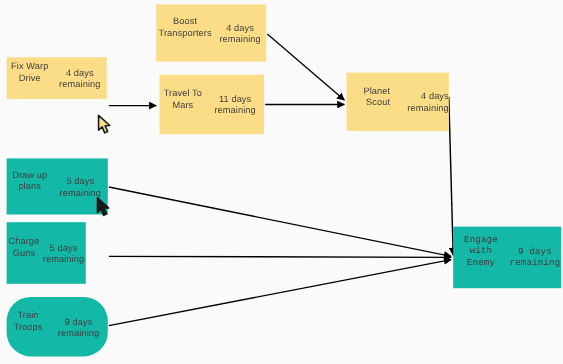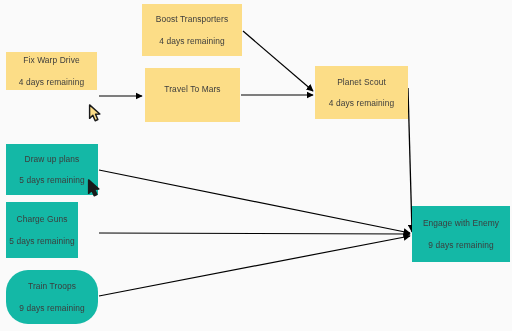--- a/index.html
+++ b/index.html
@@ -24,21 +24,20 @@
     left: 0;
     top: 0;
     width: 512px;
     height: 331px;
     pointer-events: none;
   }
   .node {
     position: absolute;
     box-sizing: border-box;
     display: flex;
-    flex-direction: column;
     align-items: center;
     justify-content: center;
     text-align: center;
     color: #3c3c3c;
     font-size: 8.4px;
     line-height: 1.2;
     letter-spacing: 0.1px;
   }
   .node .title {
     display: block;
@@ -106,20 +105,21 @@
     <span class="sub">4 days remaining</span>
   </div>
 
   <div class="node task-yellow" style="left:6px; top:52px; width:91px; height:38px;">
     <span class="title">Fix Warp Drive</span>
     <span class="sub">4 days remaining</span>
   </div>
 
   <div class="node task-yellow" style="left:145px; top:68px; width:95px; height:54px;">
     <span class="title">Travel To Mars</span>
+    <span class="sub">11 days remaining</span>
   </div>
 
   <div class="node task-yellow" style="left:315px; top:66px; width:93px; height:53px;text-align:right;">
     <span class="title">Planet Scout</span>
     <span class="sub">4 days remaining</span>
   </div>
 
   <div class="node task-blue" style="left:6px; top:144px; width:92px; height:51px;">
     <span class="title">Draw up plans</span>
     <span class="sub">5 days remaining</span>
@@ -128,21 +128,21 @@
   <div class="node task-blue" style="left:6px; top:202px; width:72px; height:56px;">
     <span class="title">Charge Guns</span>
     <span class="sub">5 days remaining</span>
   </div>
 
   <div class="node task-blue" style="left:6px; top:270px; width:92px; height:54px;border-radius:22px;">
     <span class="title">Train Troops</span>
     <span class="sub">9 days remaining</span>
   </div>
 
-  <div class="node task-blue" style="left:412px; top:206px; width:98px; height:56px;">
+  <div class="node task-blue" style="left:412px; top:206px; width:98px; height:56px;font-family:Liberation Mono, monospace;">
     <span class="title">Engage with Enemy</span>
     <span class="sub">9 days remaining</span>
   </div>
 
   <svg class="cursor-glyph" style="left:86px; top:103px;" viewBox="0 0 20 22">
     <path d="M4 2 L4 17 L7.6 13.6 L10.2 19.6 L13.2 18.2 L10.6 12.4 L15.4 12.2 Z" fill="#fcdd87" stroke="#1a1a1a" stroke-width="1.6" stroke-linejoin="round"></path>
   </svg>
 
   <svg class="cursor-glyph" style="left:85px; top:178px;" viewBox="0 0 20 22">
     <path d="M4 2 L4 17 L7.6 13.6 L10.2 19.6 L13.2 18.2 L10.6 12.4 L15.4 12.2 Z" fill="#1a1a1a" stroke="#1a1a1a" stroke-width="1.6" stroke-linejoin="round"></path>

